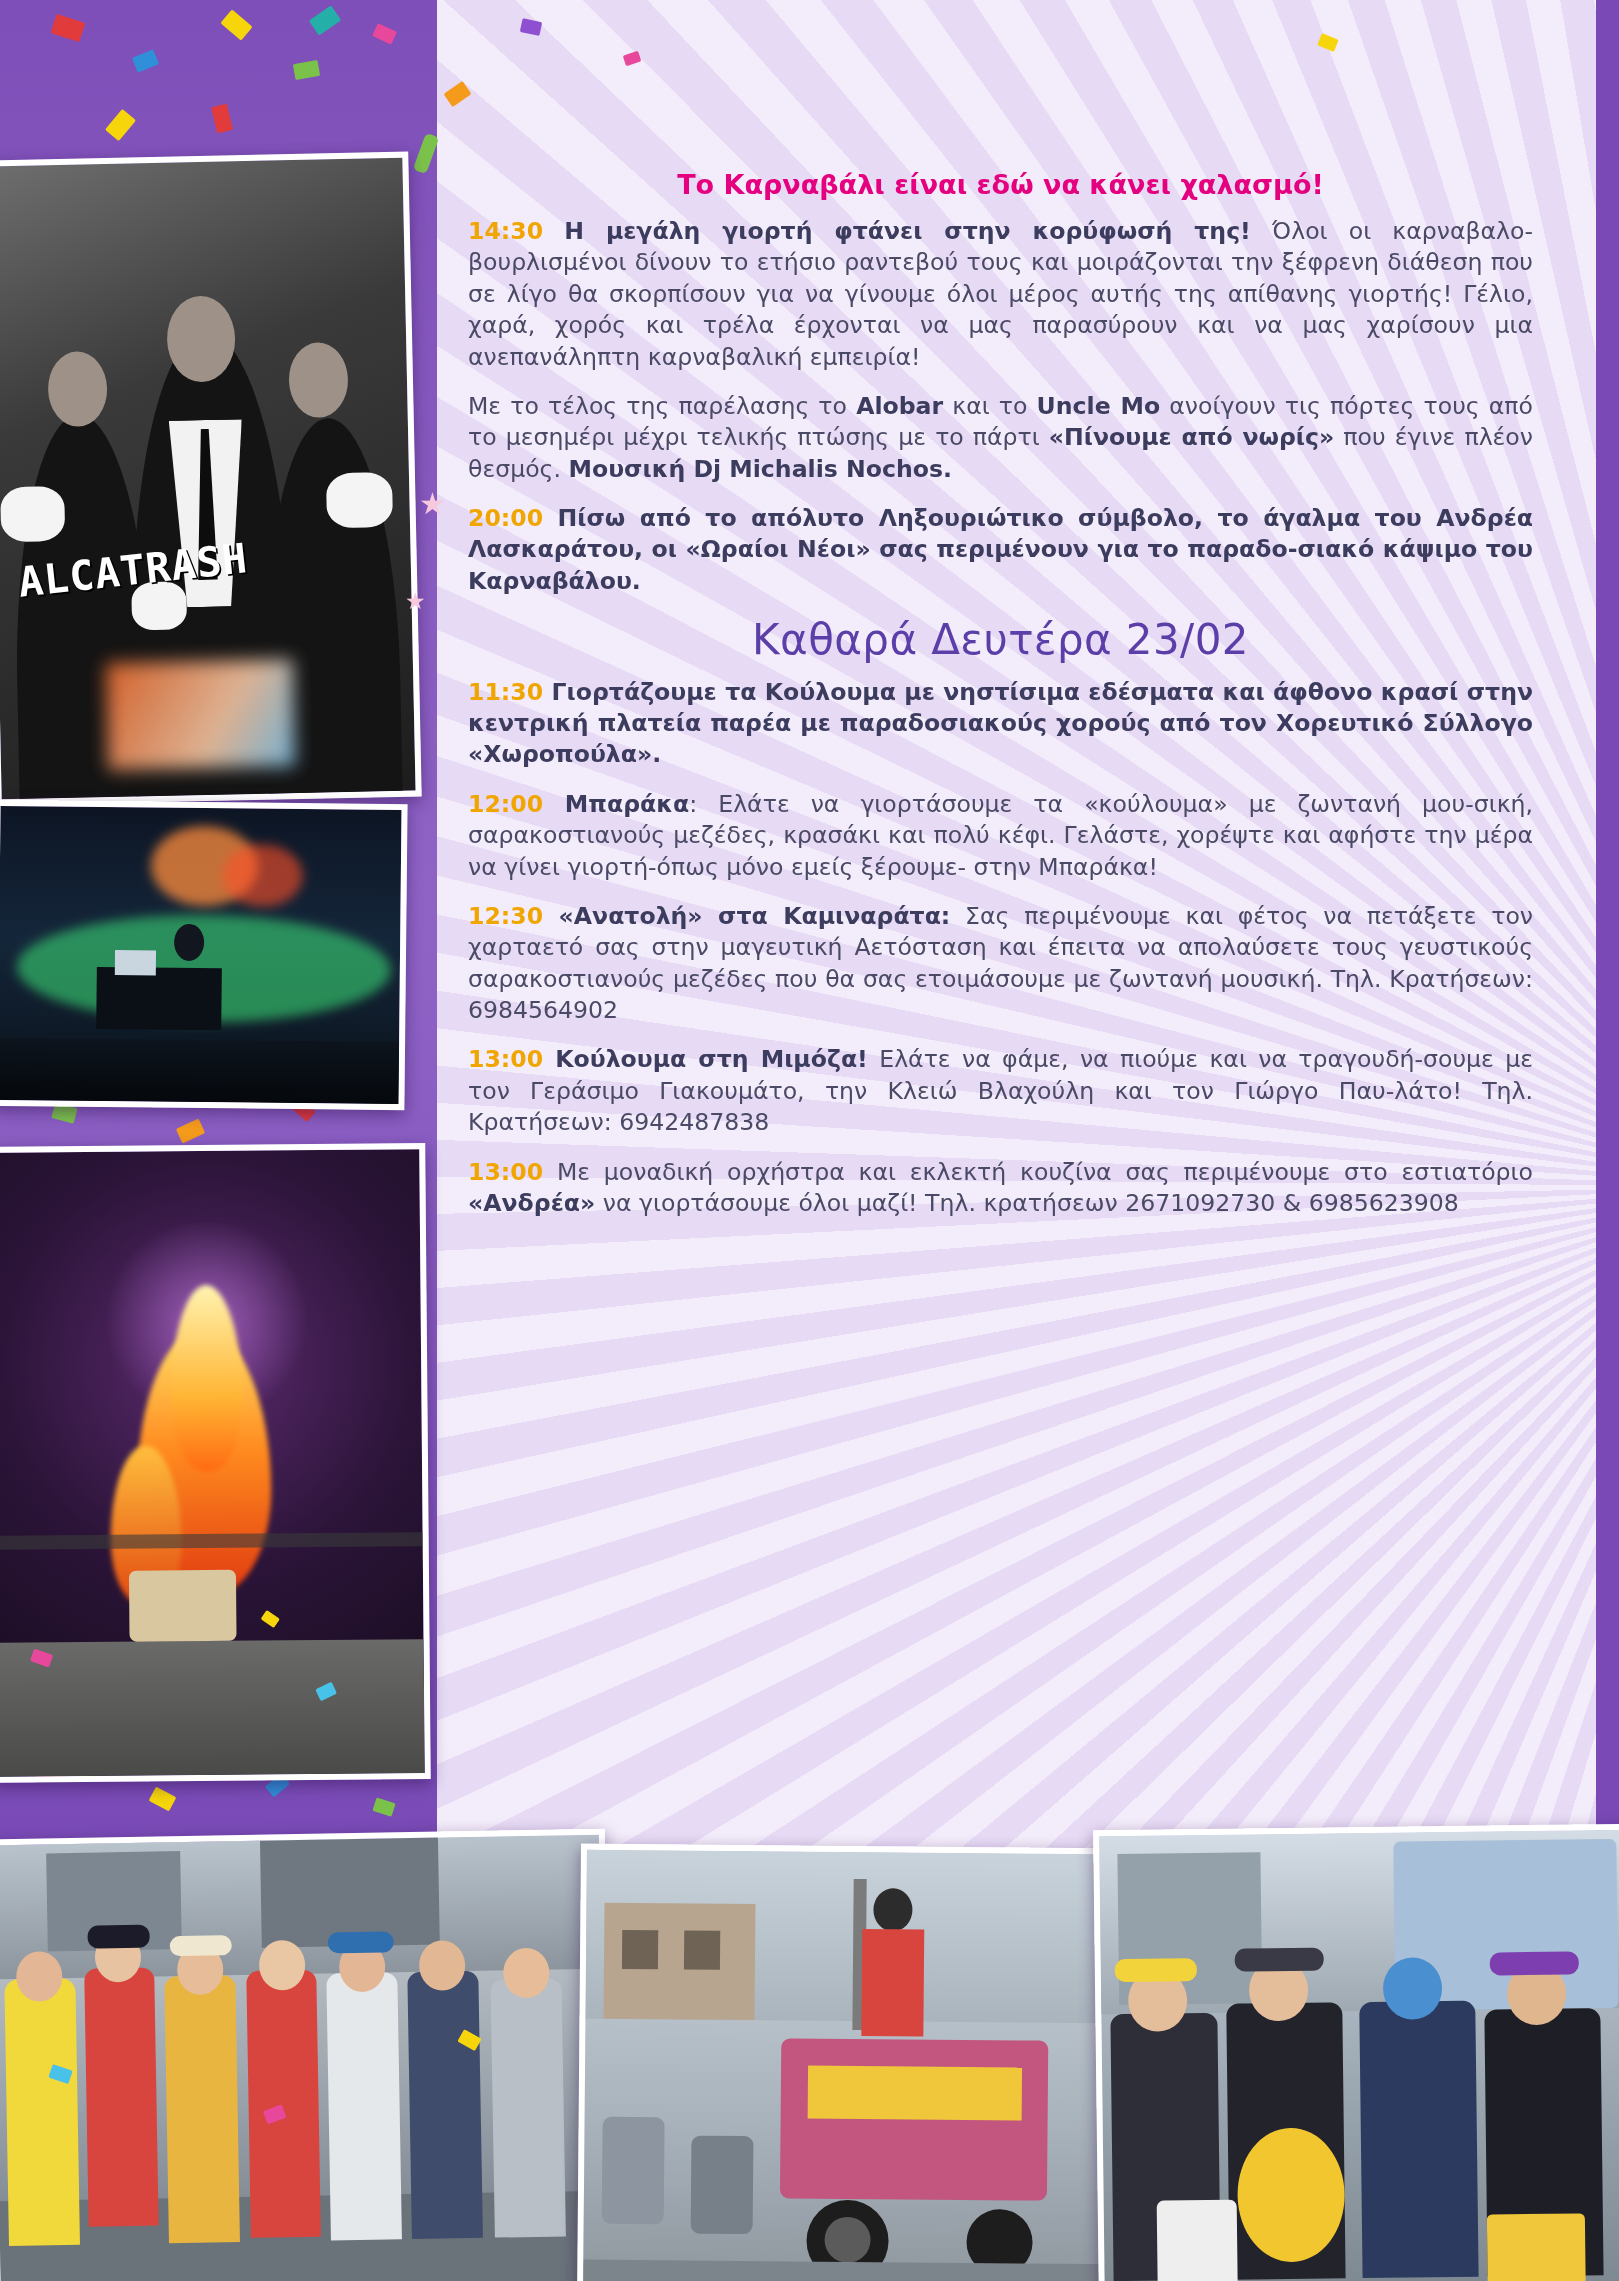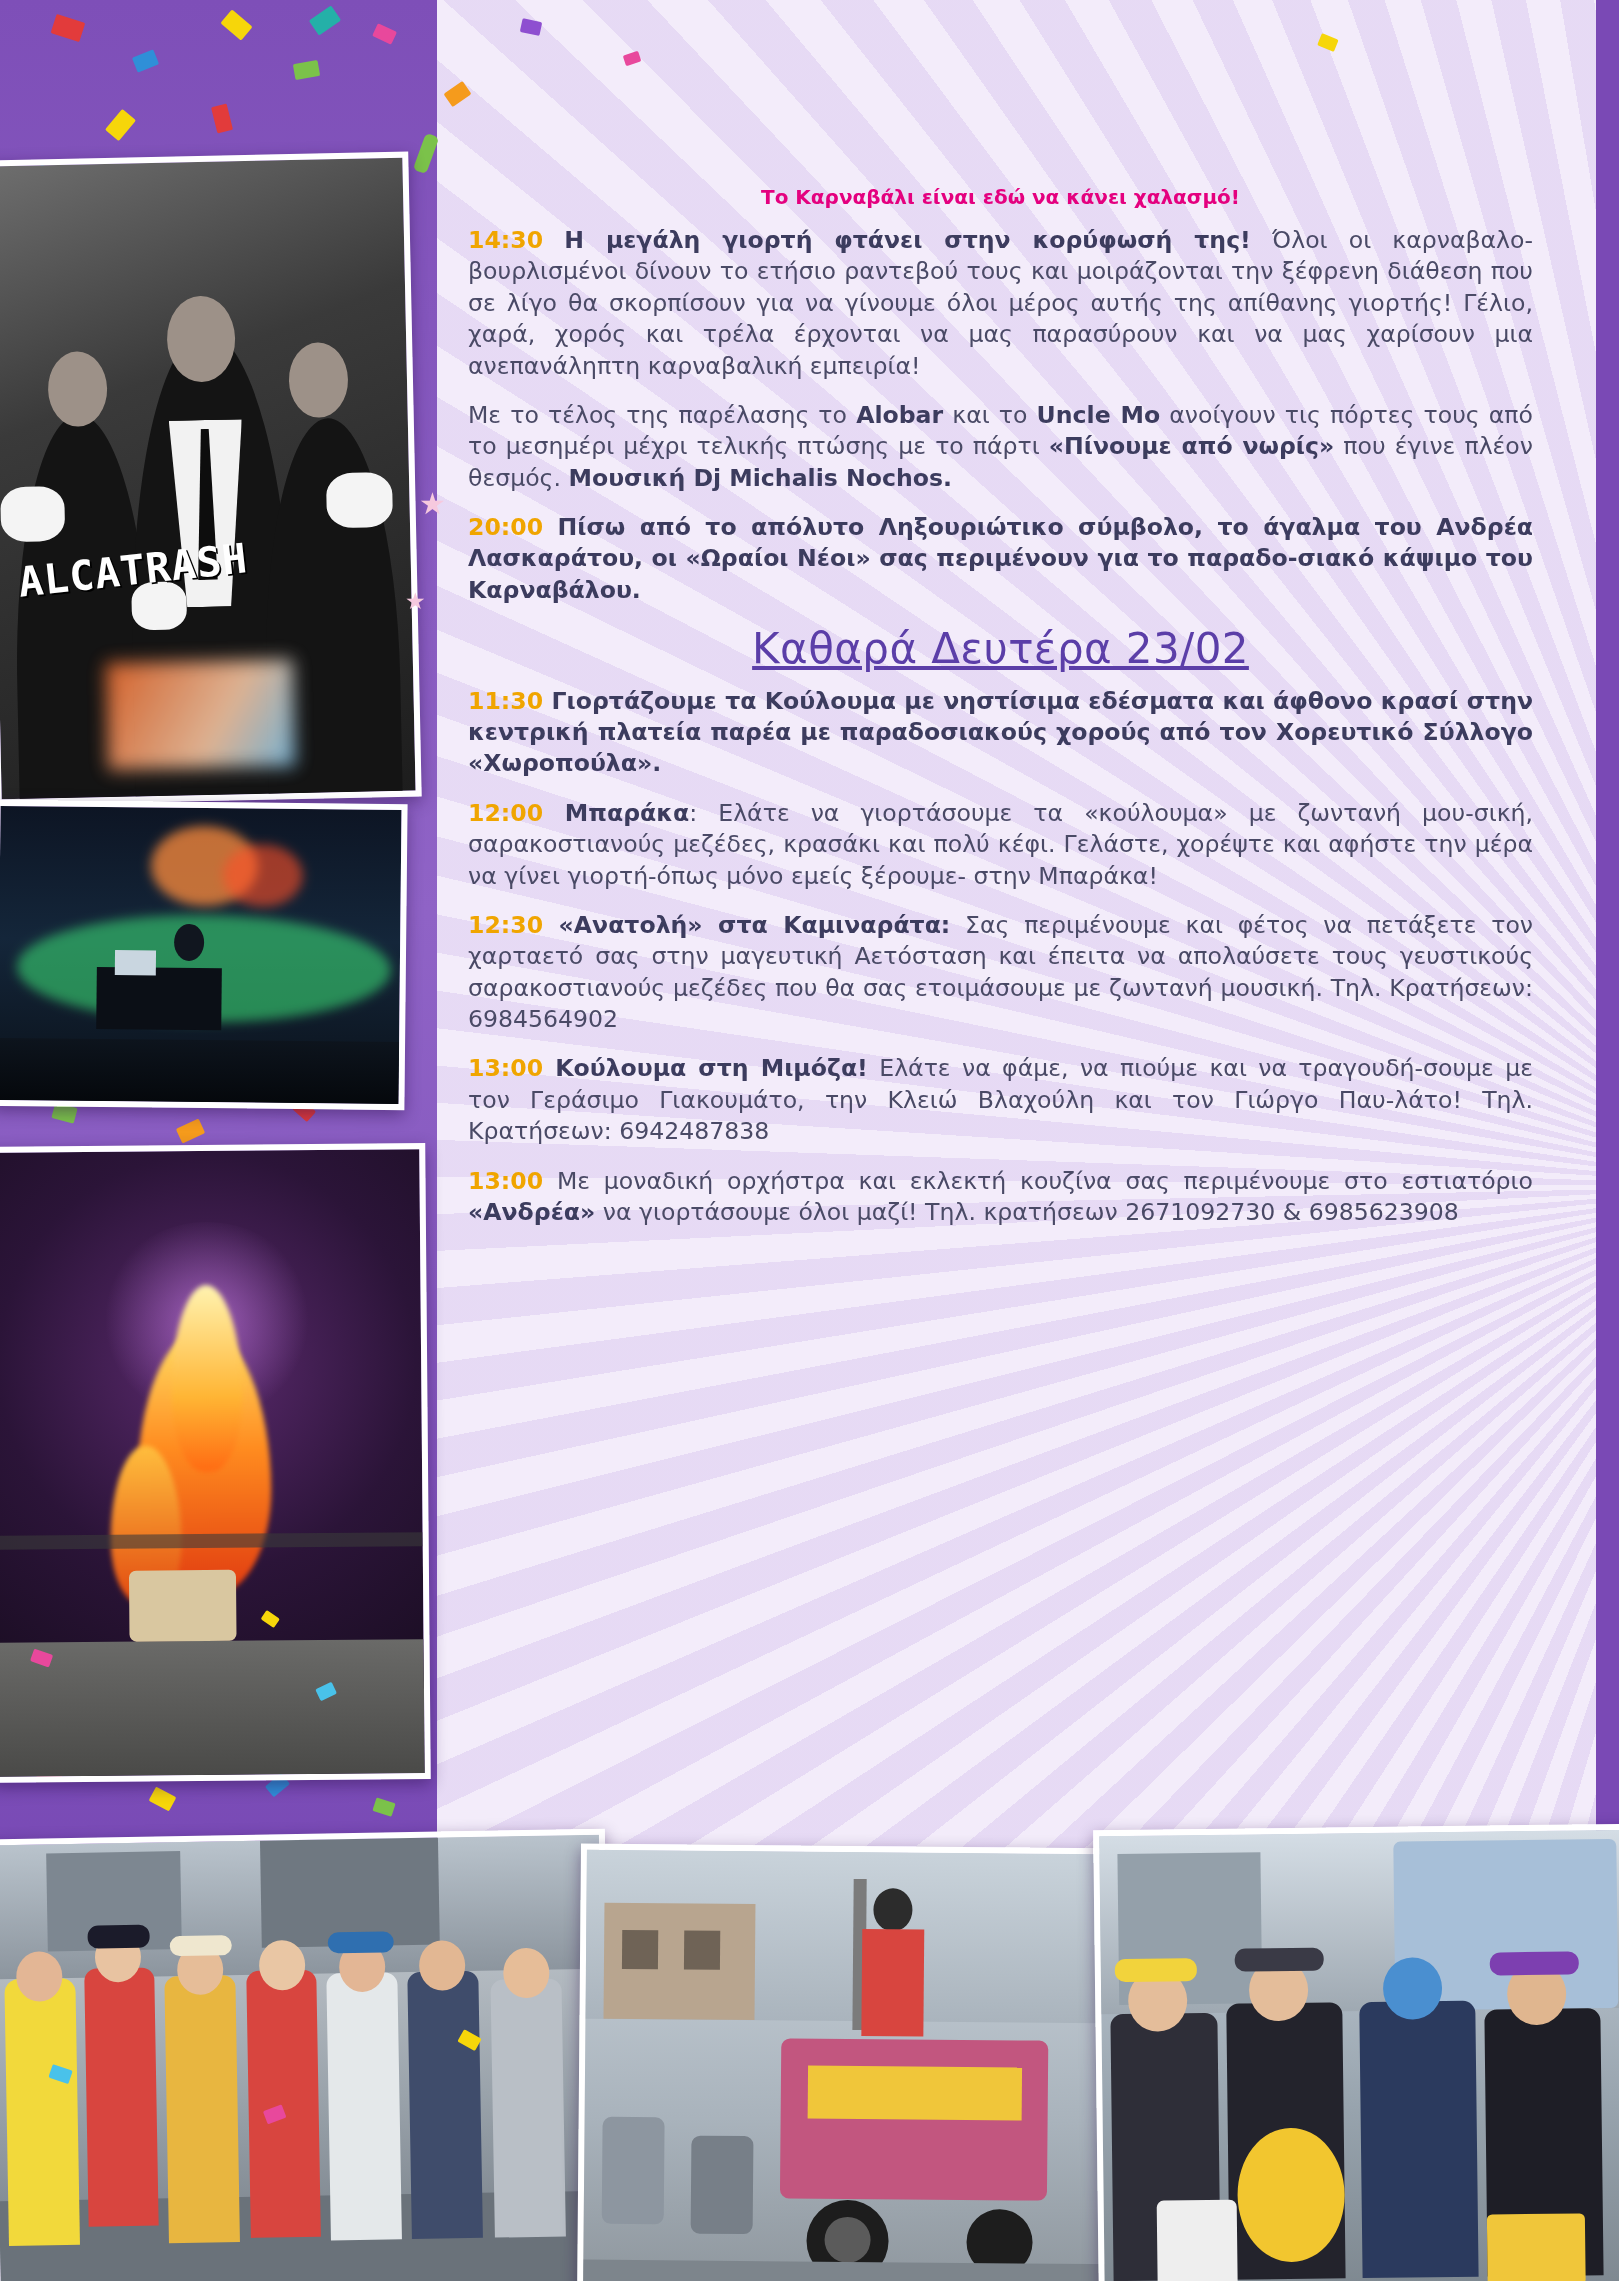--- a/index.html
+++ b/index.html
@@ -118,24 +118,24 @@
   .content{
     position:absolute;left:468px;top:169px;width:1065px;
     color:#3b3b5c;
   }
   h1.day{
     margin:0 0 12.5px 0;text-align:center;color:#5b3ea8;
     font-size:42px;font-weight:normal;
     font-family:"DejaVu Sans", sans-serif;
     letter-spacing:0.4px;
   }
-  .day2{margin-top:70px;text-decoration:underline;}
+  .day2{margin-top:70px;}
   .subtitle{
-    margin:16px 0 16px 0;text-align:center;color:#e4007f;
-    font-size:20px;font-weight:bold;
+    margin:0 0 16px 0;text-align:center;color:#e4007f;
+    font-size:27px;font-weight:bold;
   }
   p{
     margin:0 0 18px 0;font-size:23.6px;line-height:1.33;
     color:#4a4a66;text-align:justify;
   }
   .t{color:#f0a500;font-weight:bold;}
   b{color:#3c3c5e;}
   .b2{font-weight:bold;}
   
   .star{

